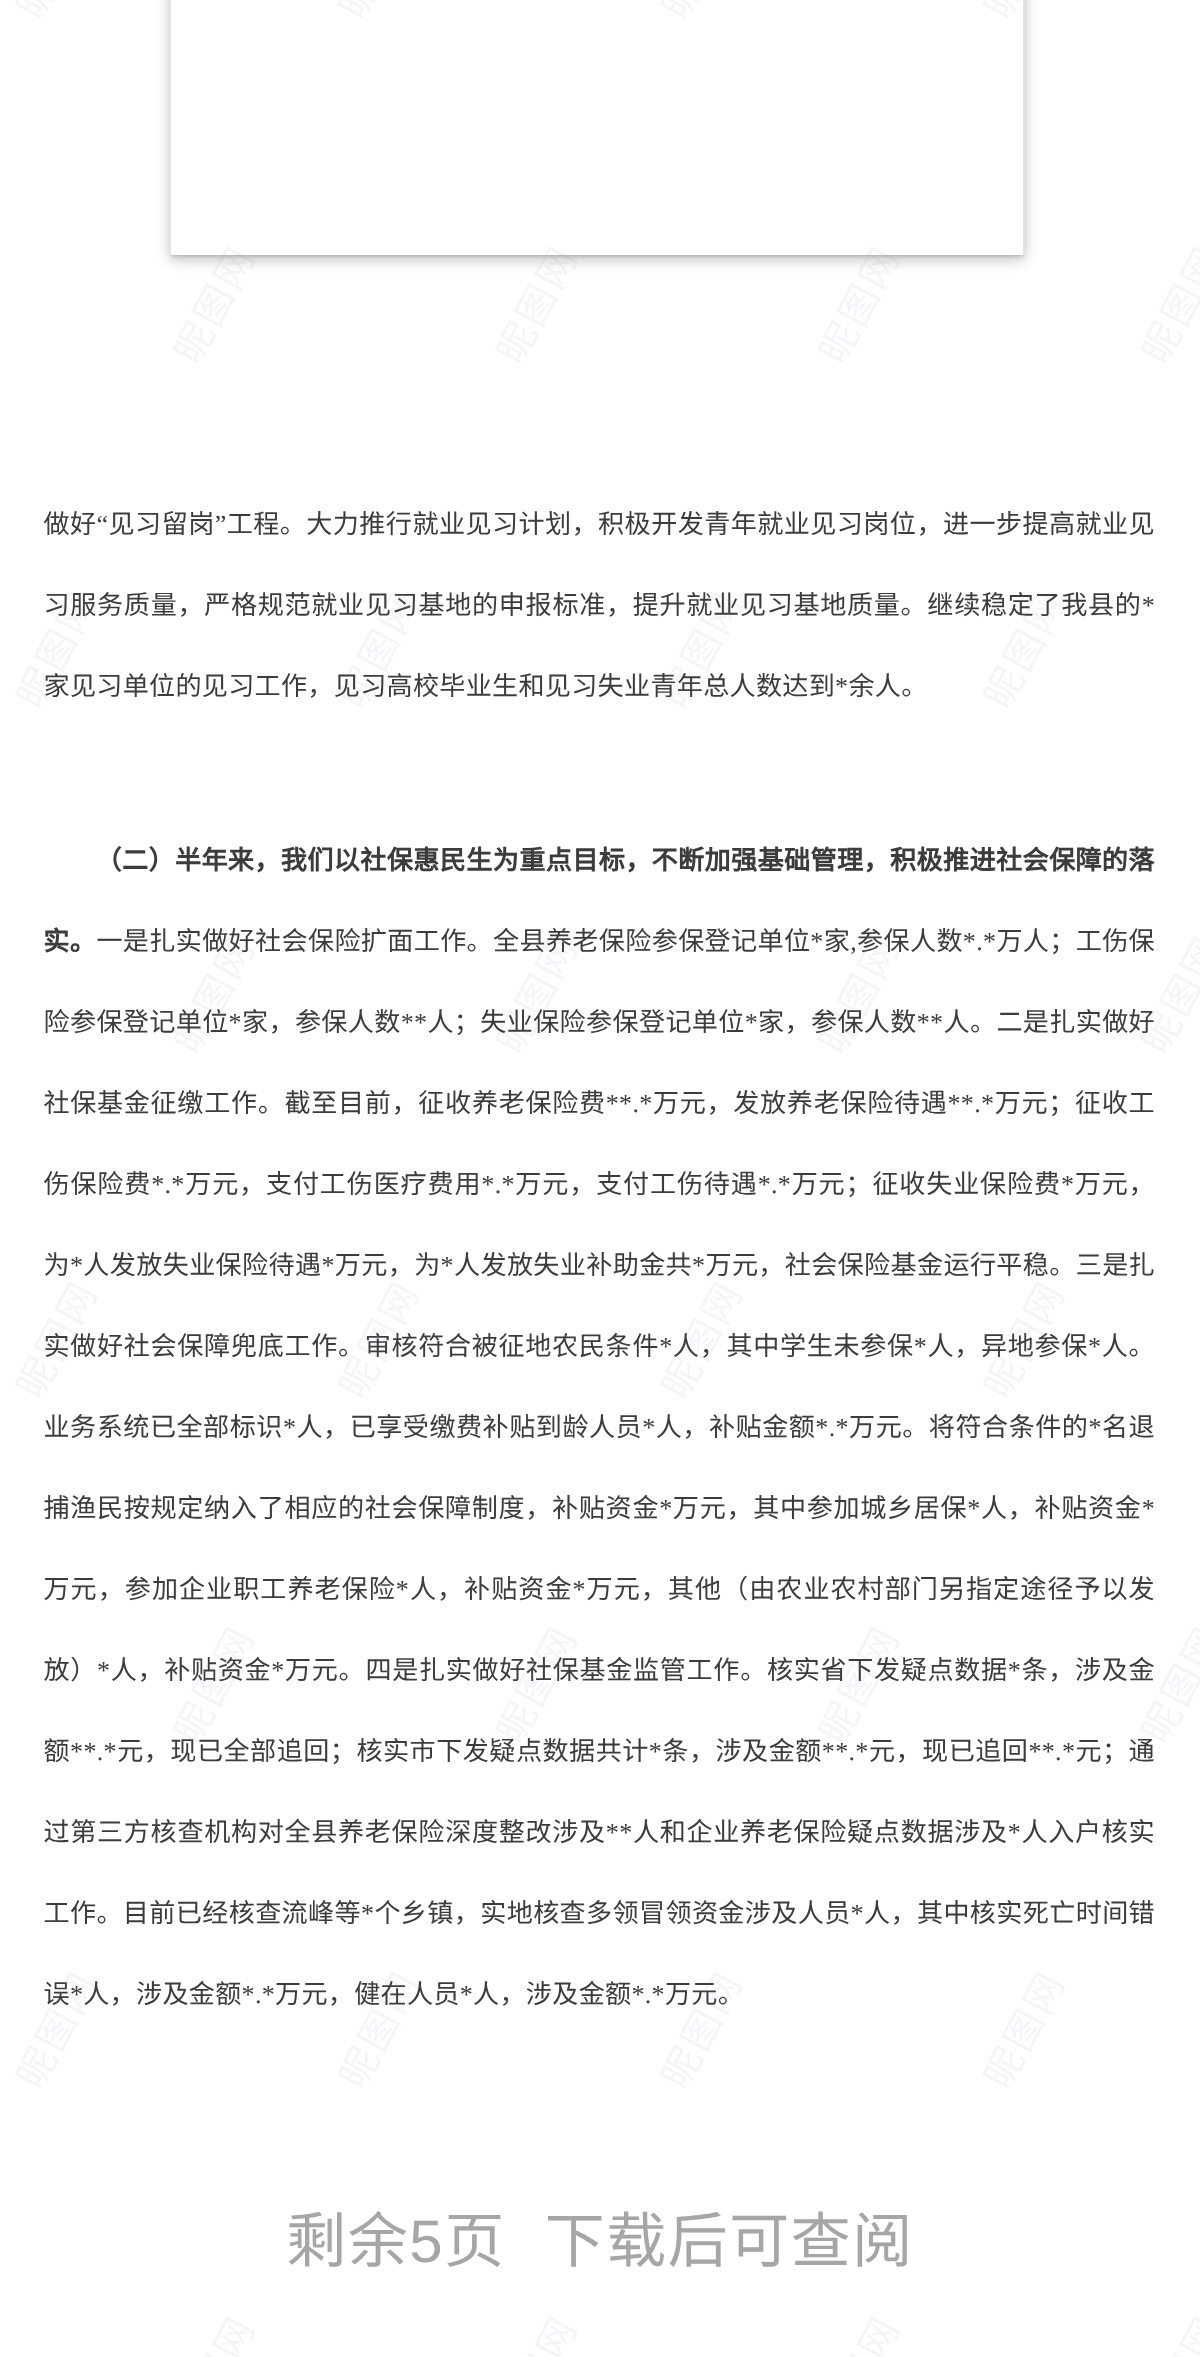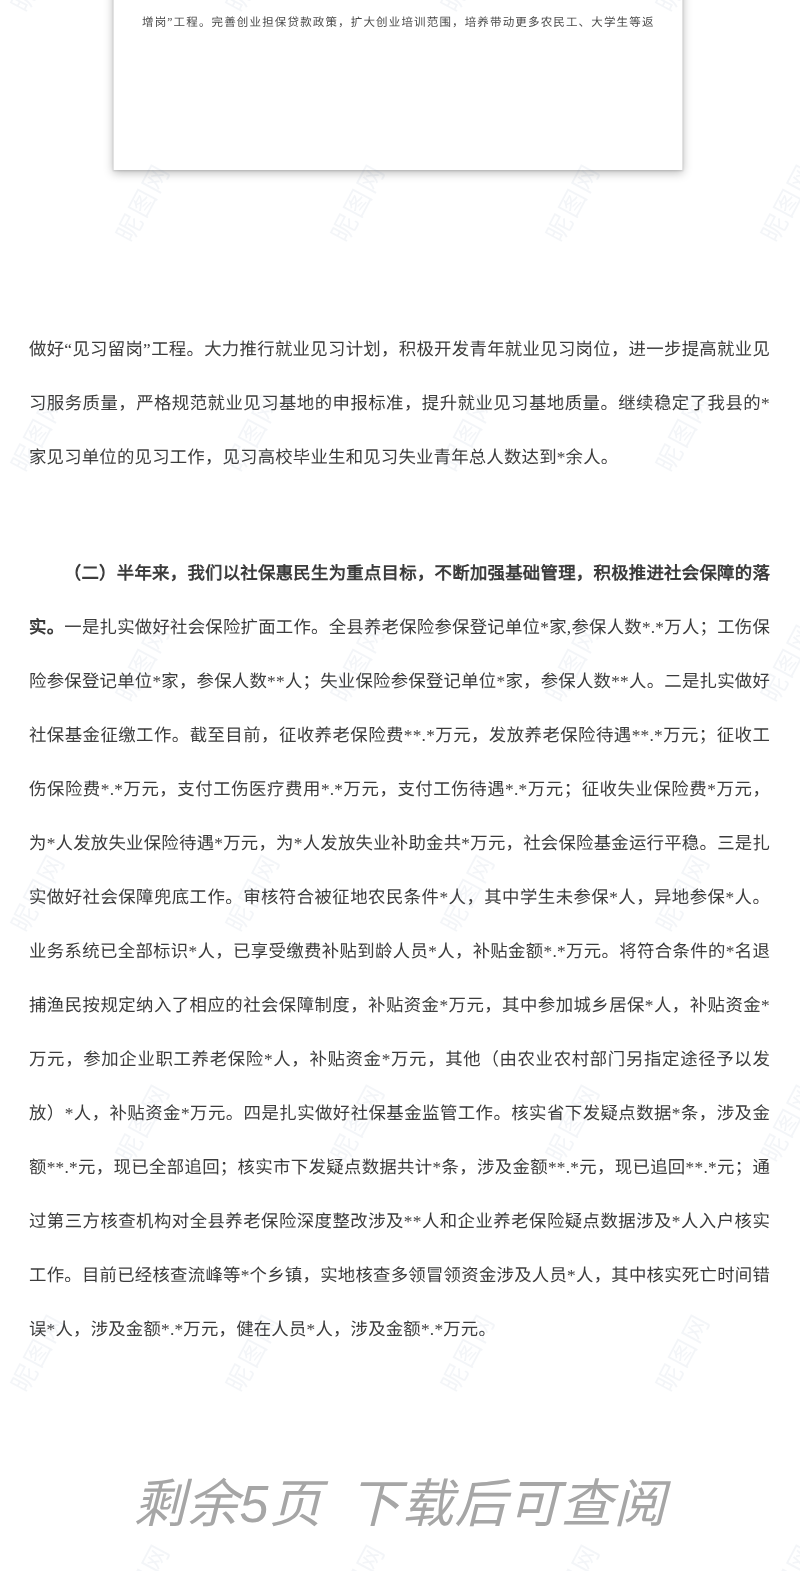--- a/index.html
+++ b/index.html
@@ -99,37 +99,35 @@
   }
 
   
   #bottom-notice {
     position: absolute;
     left: 0;
     top: 1462px;
     width: 800px;
     text-align: center;
     font-family: "Liberation Sans", "DejaVu Sans", sans-serif;
-    font-size: 52px;
+    font-size: 40px;
     color: #a6a6a6;
     letter-spacing: 1px;
     z-index: 4;
-    font-style: italic;
   }
   #bottom-notice .gap {
     display: inline-block;
     width: 26px;
   }
 </style>
 </head>
 <body>
 
 <div id="top-card">
   <div id="top-card-inner">
-    <div class="card-line">增岗”工程。完善创业担保贷款政策，扩大创业培训范围，培养带动更多农民工、大学生等返</div>
   </div>
 </div>
 
 <div id="main-body">
 
   <p class="para">做好“见习留岗”工程。大力推行就业见习计划，积极开发青年就业见习岗位，进一步提高就业见习服务质量，严格规范就业见习基地的申报标准，提升就业见习基地质量。继续稳定了我县的*家见习单位的见习工作，见习高校毕业生和见习失业青年总人数达到*余人。</p>
 
   <div class="spacer-para"></div>
 
   <p class="para indent"><span class="lead">（二）半年来，我们以社保惠民生为重点目标，不断加强基础管理，积极推进社会保障的落实。</span><span class="rest">一是扎实做好社会保险扩面工作。全县养老保险参保登记单位*家,参保人数*.*万人；工伤保险参保登记单位*家，参保人数**人；失业保险参保登记单位*家，参保人数**人。二是扎实做好社保基金征缴工作。截至目前，征收养老保险费**.*万元，发放养老保险待遇**.*万元；征收工伤保险费*.*万元，支付工伤医疗费用*.*万元，支付工伤待遇*.*万元；征收失业保险费*万元，为*人发放失业保险待遇*万元，为*人发放失业补助金共*万元，社会保险基金运行平稳。三是扎实做好社会保障兜底工作。审核符合被征地农民条件*人，其中学生未参保*人，异地参保*人。业务系统已全部标识*人，已享受缴费补贴到龄人员*人，补贴金额*.*万元。将符合条件的*名退捕渔民按规定纳入了相应的社会保障制度，补贴资金*万元，其中参加城乡居保*人，补贴资金*万元，参加企业职工养老保险*人，补贴资金*万元，其他（由农业农村部门另指定途径予以发放）*人，补贴资金*万元。四是扎实做好社保基金监管工作。核实省下发疑点数据*条，涉及金额**.*元，现已全部追回；核实市下发疑点数据共计*条，涉及金额**.*元，现已追回**.*元；通过第三方核查机构对全县养老保险深度整改涉及**人和企业养老保险疑点数据涉及*人入户核实工作。目前已经核查流峰等*个乡镇，实地核查多领冒领资金涉及人员*人，其中核实死亡时间错误*人，涉及金额*.*万元，健在人员*人，涉及金额*.*万元。</span></p>

